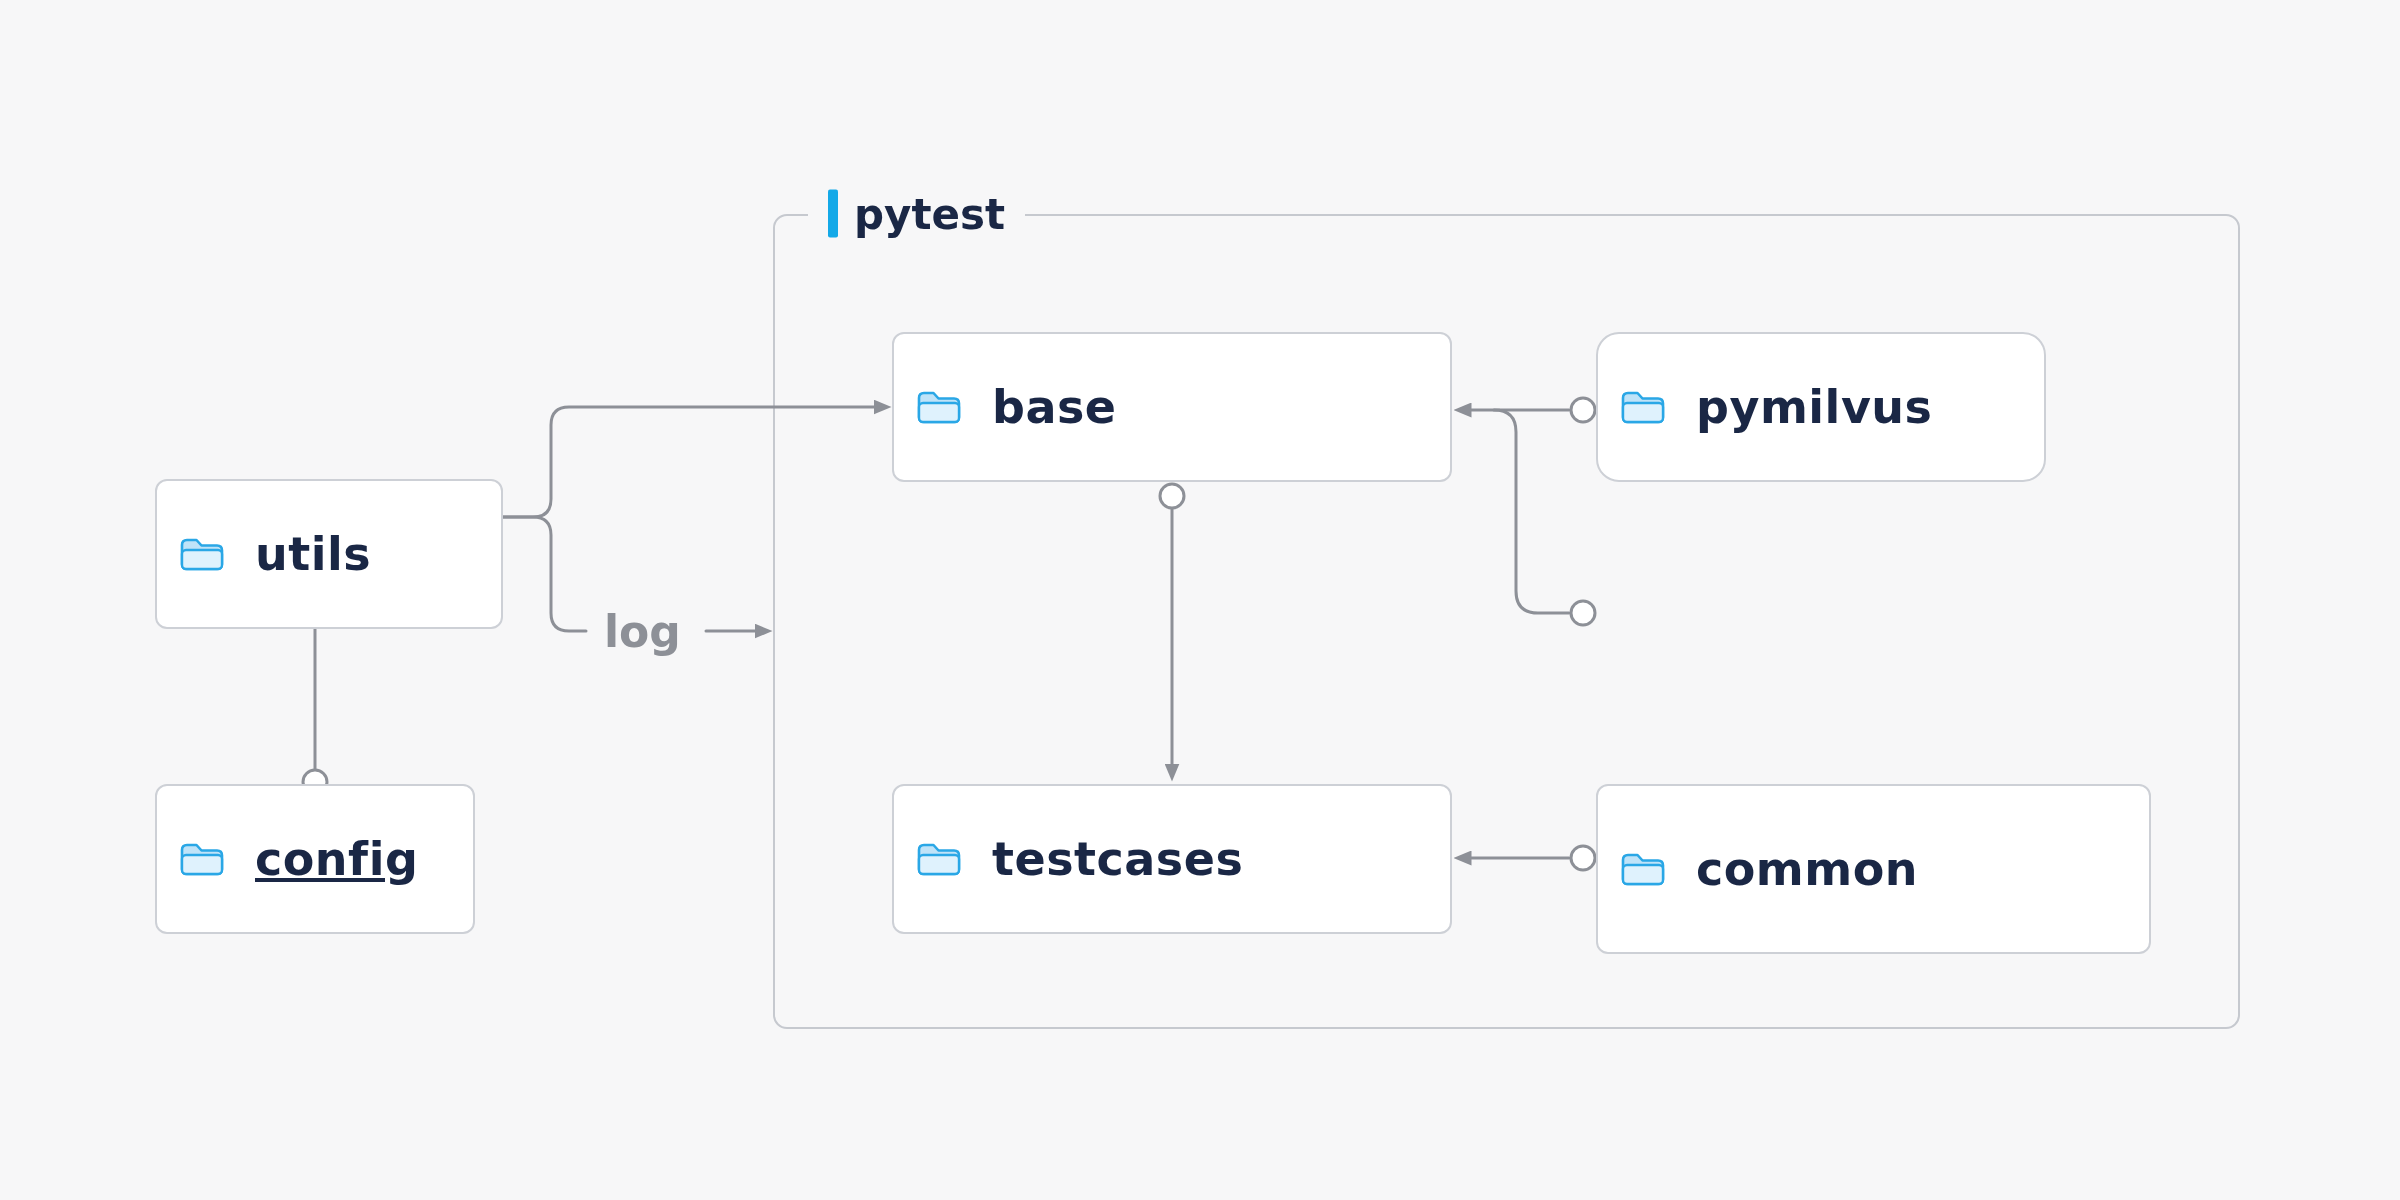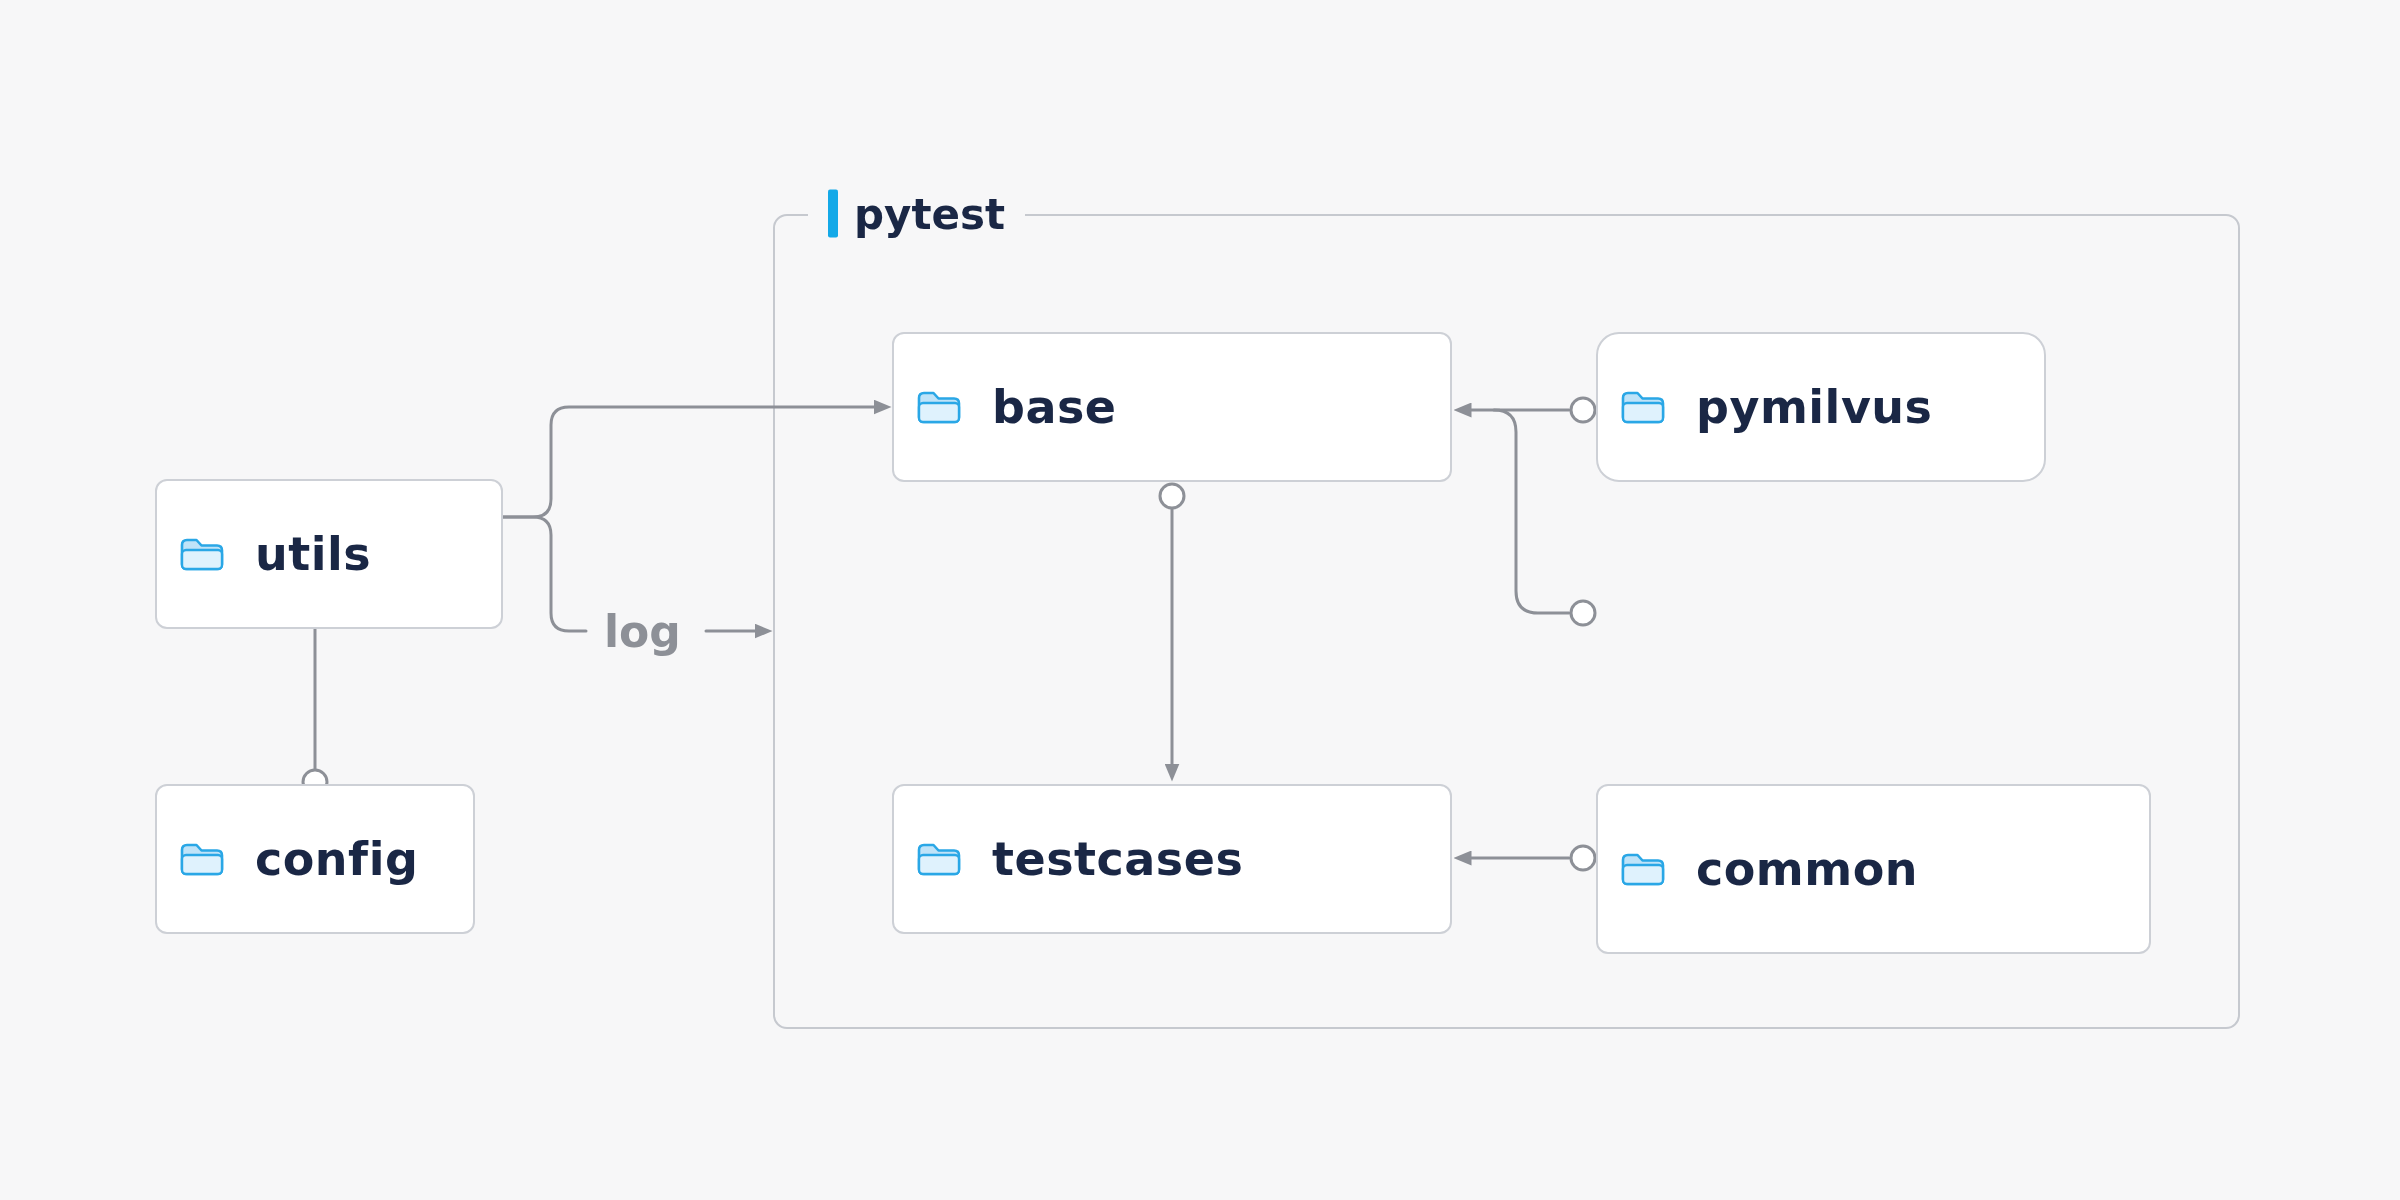--- a/index.html
+++ b/index.html
@@ -42,21 +42,21 @@
     border: 2px solid #cdd0d6;
     border-radius: 12px;
     box-sizing: border-box;
     display: flex; align-items: center;
     padding-left: 22px; gap: 30px;
     color: #1a2745;
     font-size: 46px; font-weight: 600;
     letter-spacing: 0.5px;
   }
   .node-utils     { left: 155px;  top: 442px; width: 348px; height: 150px; margin-top: 37px; }
-  .node-config    { left: 155px;  top: 784px; width: 320px; height: 150px; }
+  .node-config    { left: 155px;  top: 784px; width: 320px; height: 150px; text-decoration: underline; }
   .node-base      { left: 892px;  top: 332px; width: 560px; height: 150px; }
   .node-pymilvus  { left: 1596px; top: 332px; width: 450px; height: 150px; border-radius: 23px; }
   .node-check     { left: 1596px; top: 539px; width: 555px; height: 150px; }
   .node-testcases { left: 892px;  top: 784px; width: 560px; height: 150px; }
   .node-common    { left: 1596px; top: 784px; width: 555px; height: 170px; }
   .folder-icon { flex: 0 0 auto; }
   svg.overlay {
     position: absolute; left: 0; top: 0;
     width: 2400px; height: 1200px;
     pointer-events: none;

